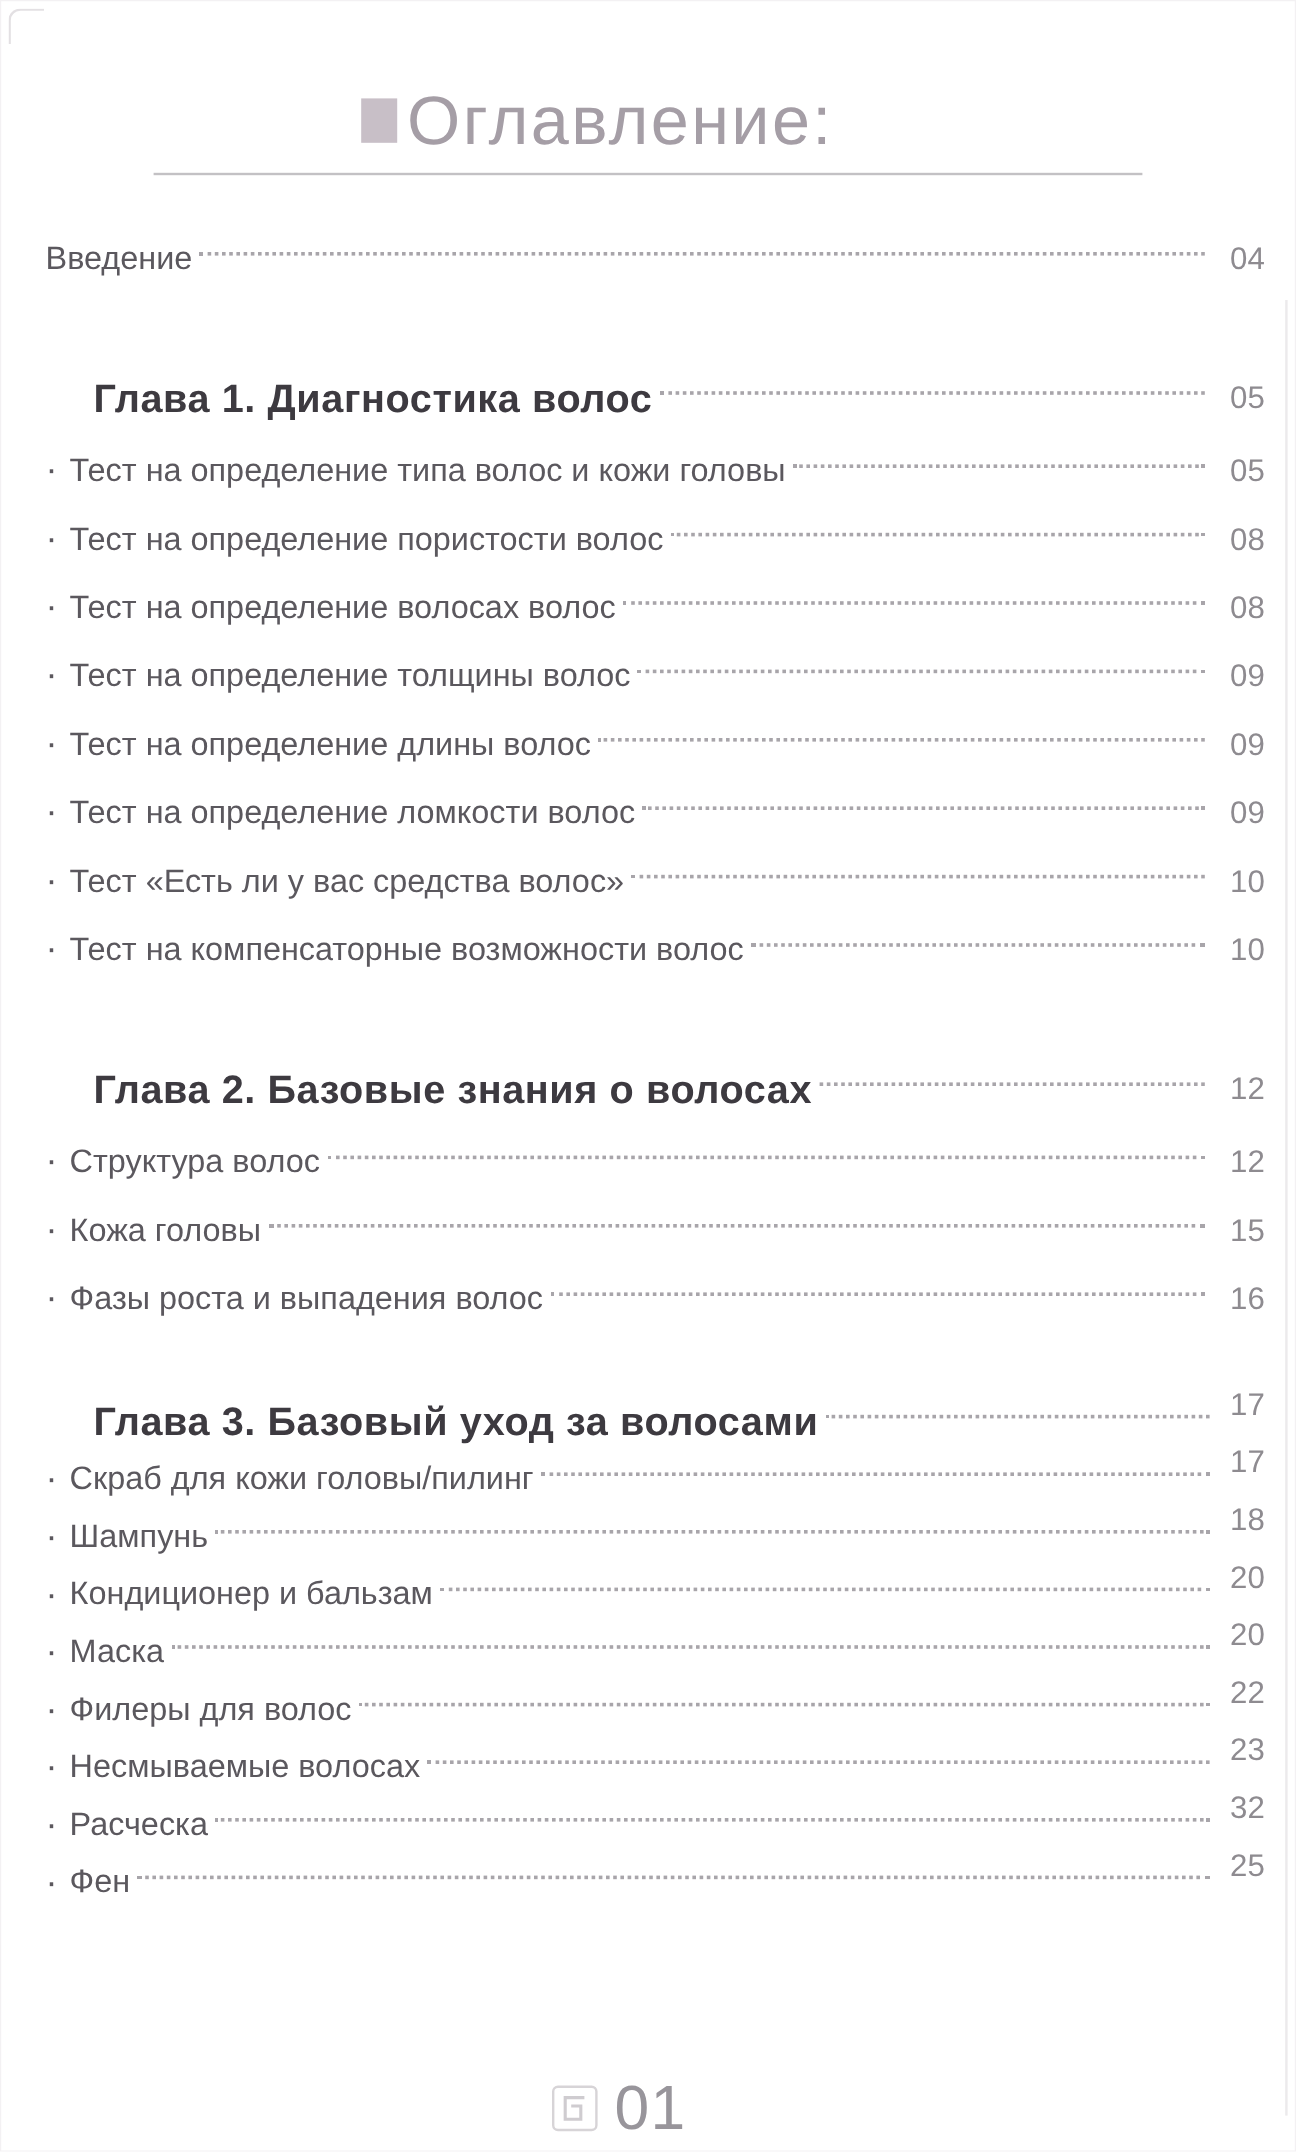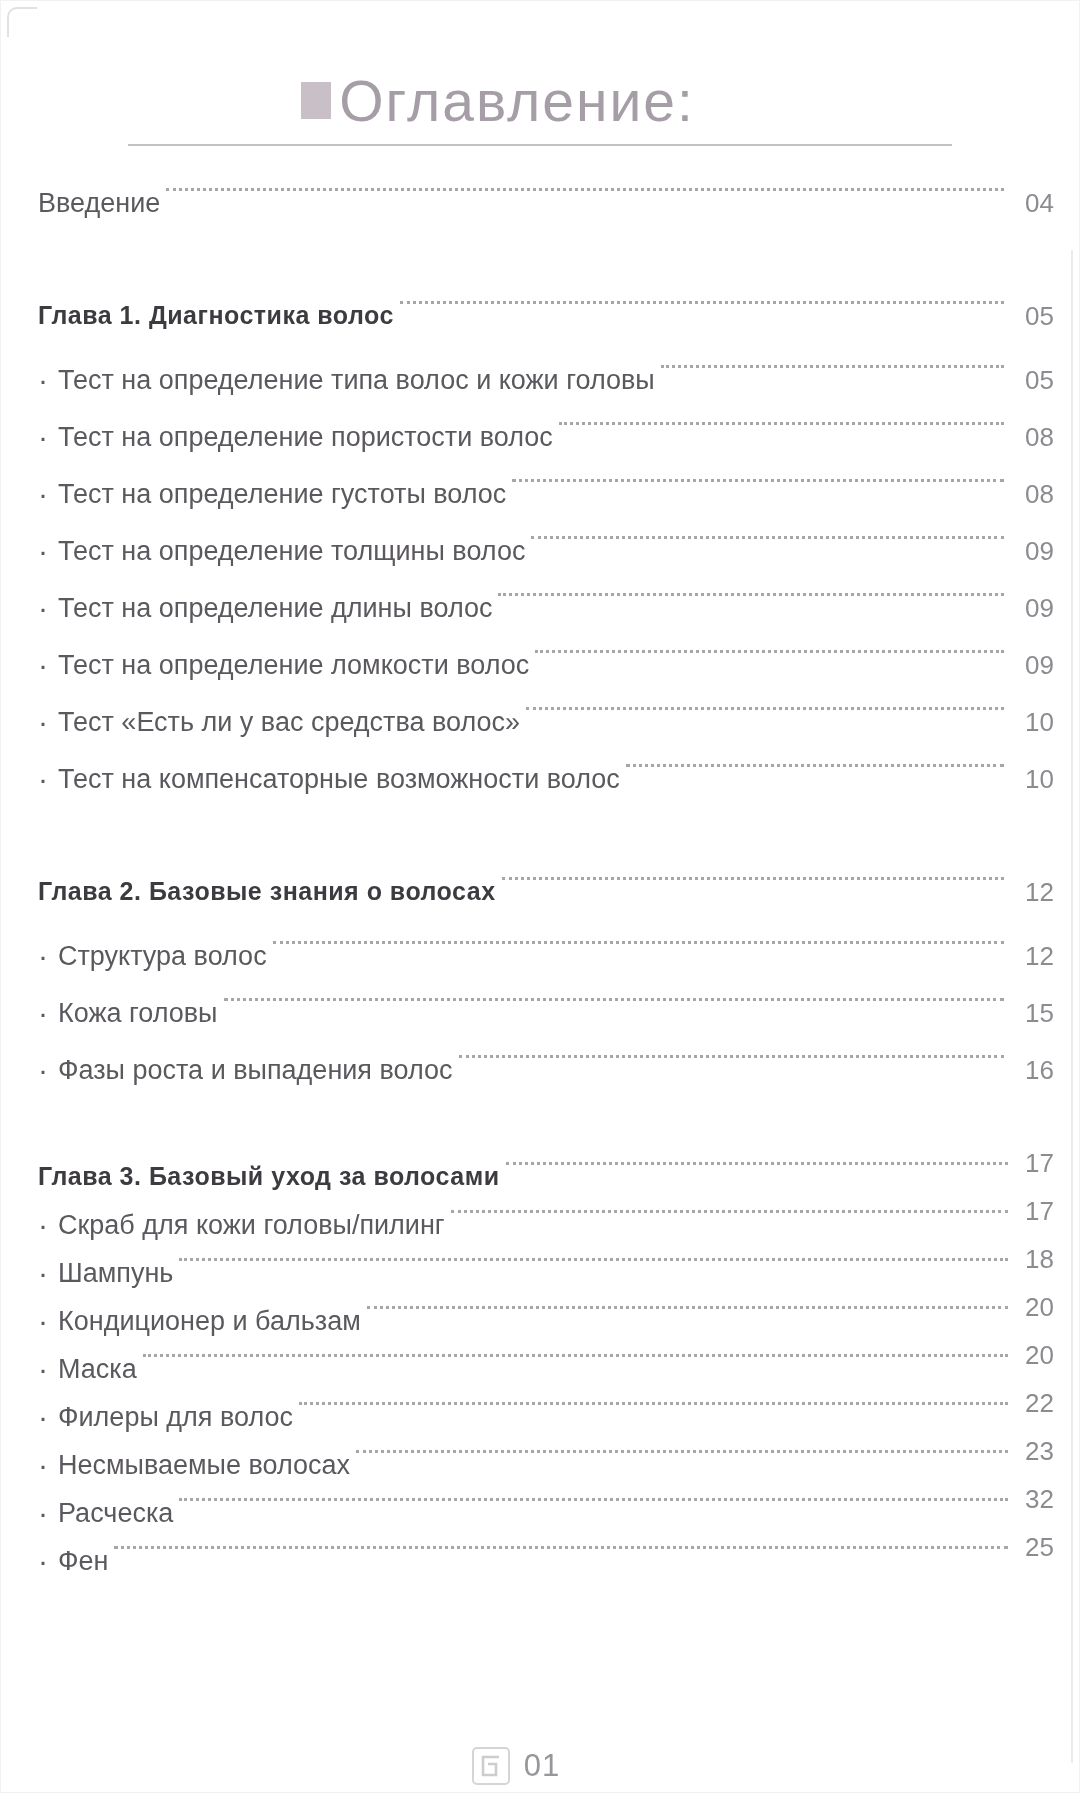--- a/index.html
+++ b/index.html
@@ -40,54 +40,54 @@
     transform:translateX(-42px);
   }
   .sq{width:30px;height:37px;background:var(--accent-square);margin-top:14px;}
   .page-title{
     margin:0;font-size:57px;font-weight:400;letter-spacing:2px;
     color:var(--title-text);
   }
   .rule{width:824px;margin:10px auto 0;border-top:2px solid var(--rule);height:0;}
   
   .toc{padding:0 26px 0 38px;}
-  .toc-line{display:flex;align-items:flex-start;height:57px;}
+  .toc-line{display:flex;align-items:center;height:57px;}
   .toc-line .label{
     font-size:27px;color:var(--body-text);white-space:nowrap;padding-bottom:3px;
   }
   .toc-line .bullet{
     font-size:30px;color:var(--body-text);margin-right:10px;padding-bottom:3px;line-height:1;
   }
   .toc-line .dots{
     flex:1;border-bottom:3px dotted var(--dot-leader);
     margin:0 4px 11px 6px;min-width:30px;
   }
   .toc-line .num{
     font-size:26px;color:var(--page-number);min-width:46px;
     text-align:right;padding-bottom:3px;
   }
   .intro-row{margin-top:42px;}
   .section{margin-top:56px;}
   .section-header{height:64px;}
   .section-header .label{
-    font-size:25px;font-weight:700;color:var(--heading-text);letter-spacing:.5px;
+    font-size:33px;font-weight:700;color:var(--heading-text);letter-spacing:.5px;margin-left:40px;
   }
   
   .section:nth-child(3){margin-top:50px;}
   .section:nth-child(3) .toc-line{height:48px;}
   .section:nth-child(3) .num{transform:translateY(-14px);}
   .section:nth-child(3) .dots{margin-right:0;}
   
   .page-footer{
     position:absolute;left:0;right:0;bottom:6px;
     display:flex;justify-content:center;align-items:center;gap:12px;
     transform:translateX(-25px);
   }
   .logo-icon{display:block;}
-  .pagenum{font-size:31px;color:var(--footer-text);letter-spacing:1px;}
+  .pagenum{font-size:52px;color:var(--footer-text);letter-spacing:1px;}
 </style>
 </head>
 <body>
 
 <div class="page">
 
   <div class="corner-tl"></div>
   <div class="edge-right"></div>
 
   <header class="toc-header">
@@ -121,21 +121,21 @@
 
   <div class="toc-line">
     <span class="bullet">·</span>
     <span class="label">Тест на определение пористости волос</span>
     <span class="dots"></span>
     <span class="num">08</span>
   </div>
 
   <div class="toc-line">
     <span class="bullet">·</span>
-    <span class="label">Тест на определение густоты волос</span>
+    <span class="label">Тест на определение волосах волос</span>
     <span class="dots"></span>
     <span class="num">08</span>
   </div>
 
   <div class="toc-line">
     <span class="bullet">·</span>
     <span class="label">Тест на определение толщины волос</span>
     <span class="dots"></span>
     <span class="num">09</span>
   </div>

